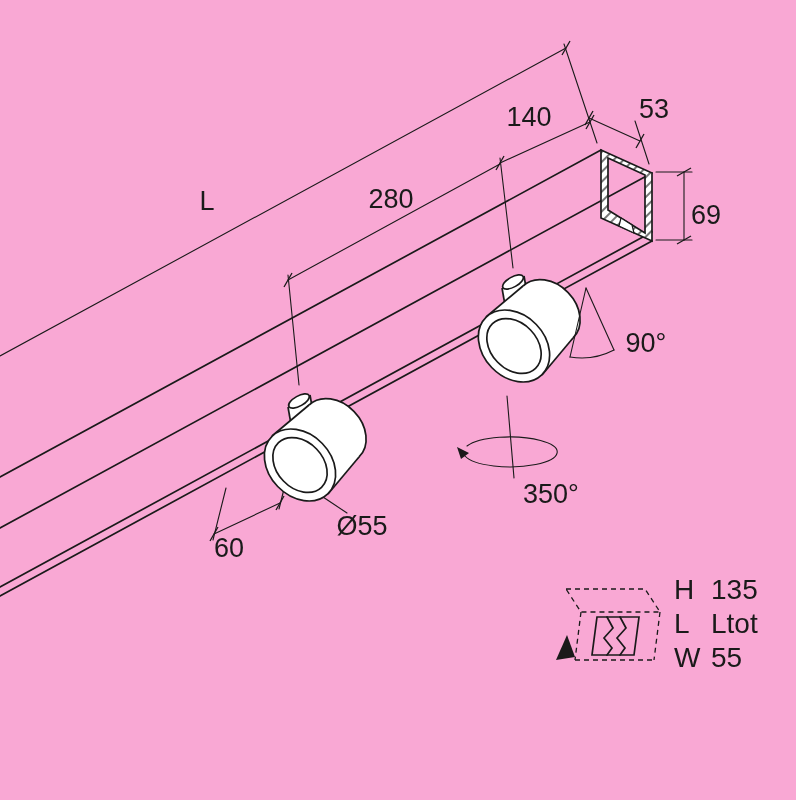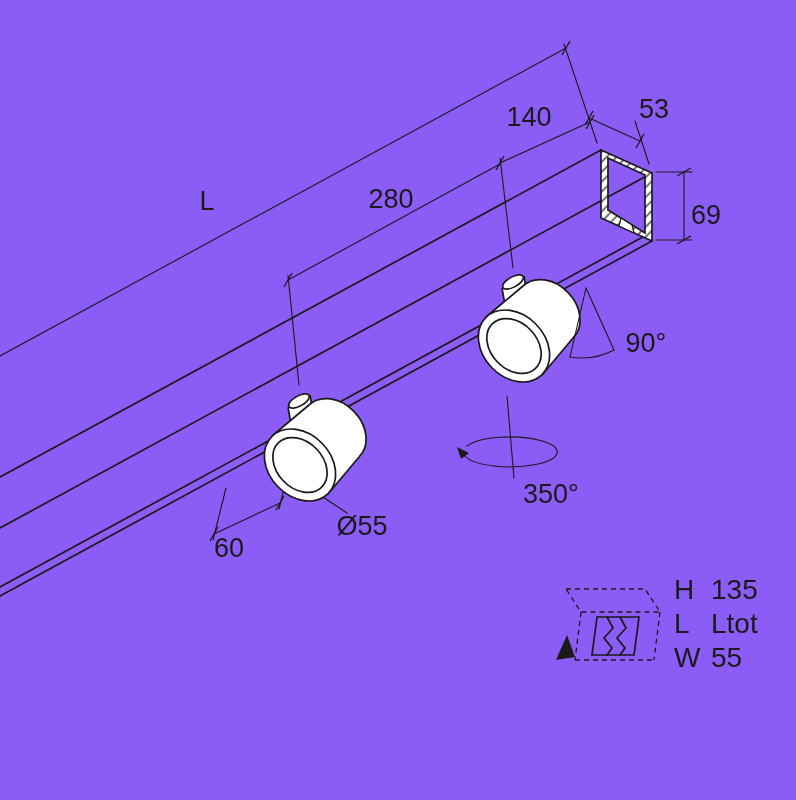--- a/index.html
+++ b/index.html
@@ -1,16 +1,16 @@
 <!DOCTYPE html>
 <html><head>
 <meta charset="utf-8">
 <style>
   html,body{margin:0;padding:0;background:#ffffff;}
-  .canvas{position:relative;width:796px;height:800px;background:#8b5cf6;overflow:hidden;
+  .canvas{position:relative;width:796px;height:800px;background:#f9a8d4;overflow:hidden;
           font-family:"Liberation Sans", sans-serif;}
   svg{display:block;}
   .dim-label{font:27px "Liberation Sans", sans-serif;fill:#1a1a1a;}
   .spec-label{font:28px "Liberation Sans", sans-serif;fill:#1a1a1a;}
   .obj{stroke:#1a1a1a;stroke-width:1.7;fill:none;stroke-linecap:round;}
   .dim{stroke:#1a1a1a;stroke-width:1.1;fill:none;stroke-linecap:round;}
   .tick{stroke:#1a1a1a;stroke-width:1.3;}
   .dash{stroke:#1a1a1a;stroke-width:1.3;fill:none;stroke-dasharray:5 4;}
 </style>
 </head>

